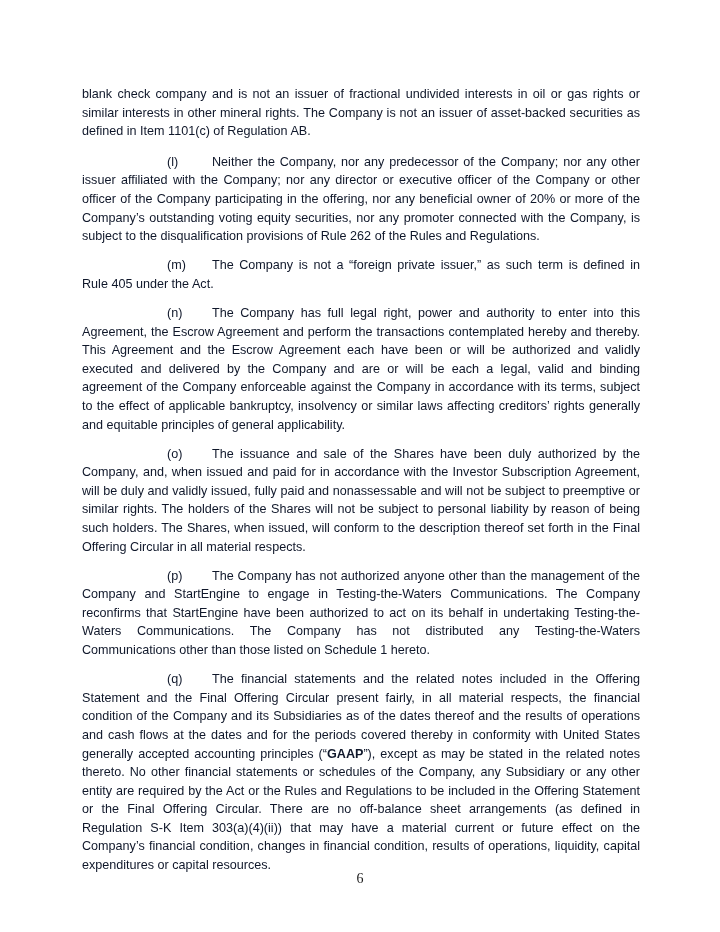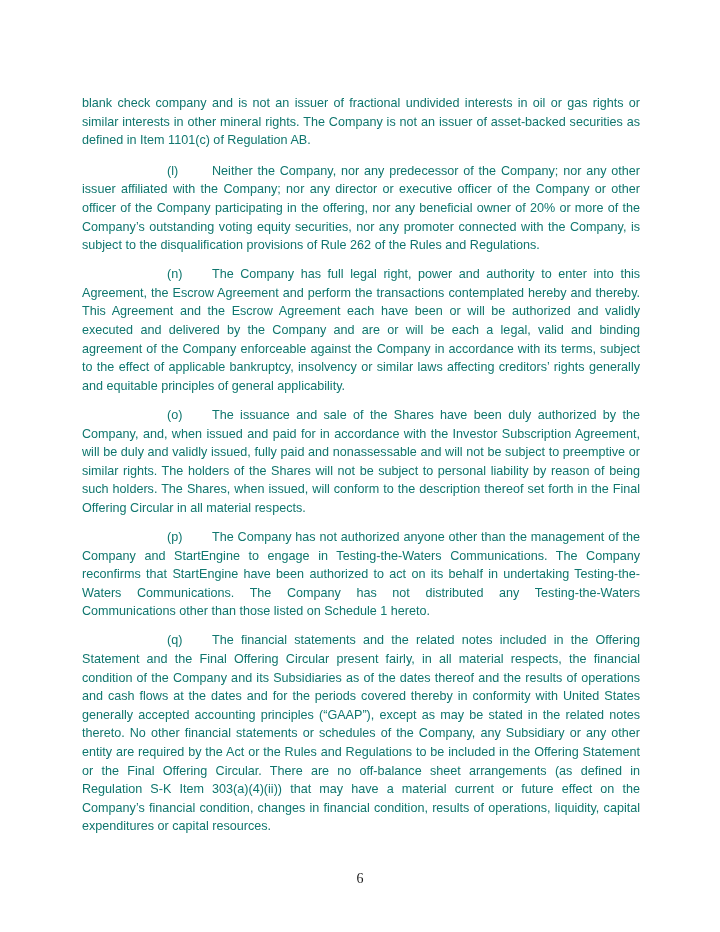--- a/index.html
+++ b/index.html
@@ -16,41 +16,41 @@
     .page {
       position: absolute;
       left: 0; top: 0;
       width: 720px;
       height: 932px;
       background: #ffffff;
     }
     .body-text {
       position: absolute;
       left: 82px;
-      top: 94px;
+      top: 85px;
       width: 558px;
       font-family: "Liberation Sans", sans-serif;
       font-size: 12.6px;
       line-height: 18.6px;
-      color: #0f766e;
+      color: #0f172a;
       text-align: justify;
     }
     .para {
       margin: 0 0 10.5px 0;
     }
     .para.first {
       margin-bottom: 12px;
     }
     .marker {
       display: inline-block;
       margin-left: 85px;
       width: 45px;
     }
     .underline { }
-    .bold { font-weight: normal; }
+    .bold { font-weight: bold; }
     .page-number {
       position: absolute;
       left: 0;
       width: 720px;
       top: 871px;
       text-align: center;
       font-family: "Liberation Serif", serif;
       font-size: 14px;
       color: #1a1a1a;
     }
@@ -62,20 +62,23 @@
   <div class="body-text">
 
     <p class="para first">
       <span>blank check company and is not an issuer of fractional undivided interests in oil or gas rights or similar interests in other mineral rights.  The Company is not an issuer of asset-backed securities as defined in Item 1101(c) of Regulation AB.</span>
     </p>
 
     <p class="para">
       <span class="marker">(l)</span><span>Neither the Company, nor any predecessor of the Company; nor any other issuer affiliated with the Company; nor any director or executive officer of the Company or other officer of the Company participating in the offering, nor any beneficial owner of 20% or more of the Company’s outstanding voting equity securities, nor any promoter connected with the Company, is subject to the disqualification provisions of Rule 262 of the Rules and Regulations.</span>
     </p>
 
+    <p class="para">
+      <span class="marker">(m)</span><span>The Company is not a “foreign private issuer,” as such term is defined in Rule 405 under the Act.</span>
+    </p>
 
     <p class="para">
       <span class="marker">(n)</span><span>The Company has full legal right, power and authority to enter into this Agreement, the Escrow Agreement and perform the transactions contemplated hereby and thereby.  This Agreement and the Escrow Agreement each have been or will be authorized and validly executed and delivered by the Company and are or will be each a legal, valid and binding agreement of the Company enforceable against the Company in accordance with its terms, subject to the effect of applicable bankruptcy, insolvency or similar laws affecting creditors’ rights generally and equitable principles of general applicability.</span>
     </p>
 
     <p class="para">
       <span class="marker">(o)</span><span>The issuance and sale of the Shares have been duly authorized by the Company, and, when issued and paid for in accordance with the Investor Subscription Agreement, will be duly and validly issued, fully paid and nonassessable and will not be subject to preemptive or similar rights.  The holders of the Shares will not be subject to personal liability by reason of being such holders.  The Shares, when issued, will conform to the description thereof set forth in the Final Offering Circular in all material respects.</span>
     </p>
 
     <p class="para">

